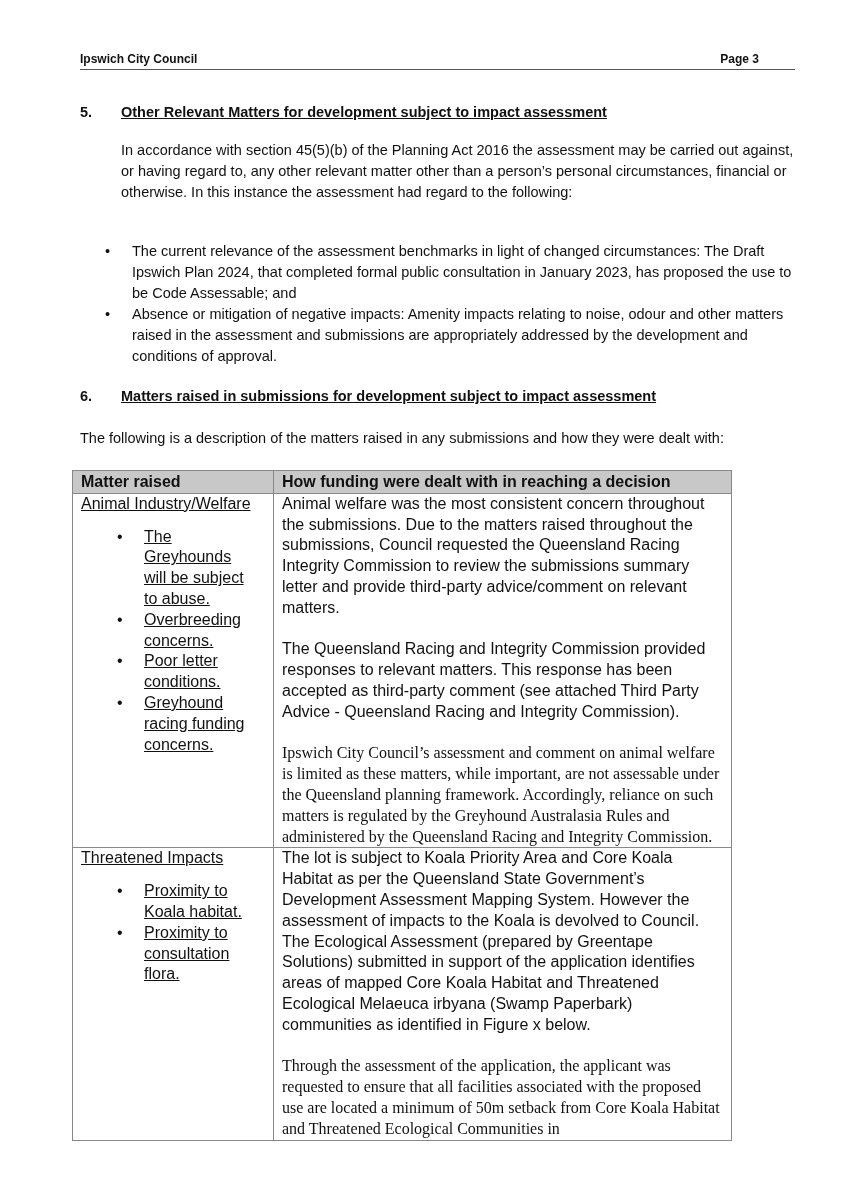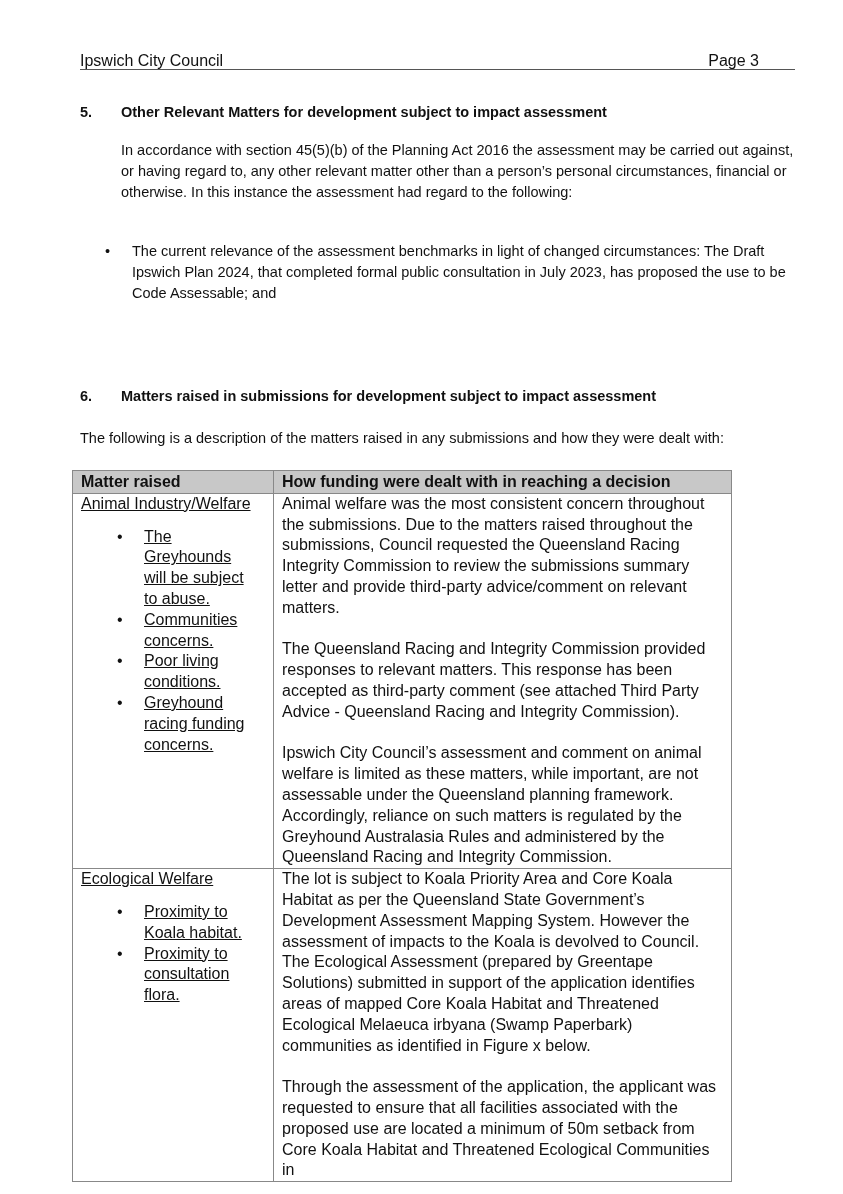--- a/index.html
+++ b/index.html
@@ -1,89 +1,90 @@
 <!DOCTYPE html>
 <html><head>
 <meta charset="utf-8">
 <style>
   html, body { margin:0; padding:0; background:#ffffff; }
   body { width:843px; height:1194px; position:relative; overflow:hidden;
          font-family:"Liberation Sans", sans-serif; color:#111; }
   .header { position:absolute; left:80px; top:50px; width:715px; height:19px;
-            border-bottom:1.5px solid #555; font-size:16px; }
+            border-bottom:1.5px solid #555; font-size:12px;font-weight:bold; }
   .header .left { position:absolute; left:0; top:2px; }
   .header .right { position:absolute; right:36px; top:2px; }
   .sec-title { position:absolute; left:80px; font-size:14.5px; font-weight:bold; }
   .sec-title .num { display:inline-block; width:41px; }
-  .sec-title .txt { }
+  .sec-title .txt { text-decoration:underline; }
   .para { position:absolute; font-size:14.5px; line-height:21px; }
   ul.bullets { position:absolute; left:80px; top:241px; width:720px; margin:0; padding:0; list-style:none;
                font-size:14.5px; line-height:21px; }
   ul.bullets li { position:relative; padding-left:52px; }
   ul.bullets li::before { content:"\2022"; position:absolute; left:25px; top:0; }
   table.matters { position:absolute; left:72px; top:470px; width:660px; border-collapse:collapse;
                   font-size:16px; line-height:20.8px; }
   table.matters td, table.matters th { border:1.5px solid #888; vertical-align:top; padding:0 6px 0 8px; text-align:left; }
   table.matters th { background:#c8c8c8; font-weight:bold; padding-top:1px; }
   table.matters td.c1 { width:186px;text-decoration:underline; }
   .sub-list { margin:12px; padding:0; list-style:none; }
   .sub-list li { position:relative; padding-left:51px; }
   .sub-list li::before { content:"\2022"; position:absolute; left:24px; }
   .cell-para { margin:0 0 20.8px 0; }
-  .cell-para:last-child { margin-bottom:0; }
+  .cell-para:last-child { margin-bottom:0;font-family:Liberation Serif, serif; }
 </style>
 </head>
 <body>
 
 <div class="header">
   <span class="left">Ipswich City Council</span>
   <span class="right">Page 3</span>
 </div>
 
 <div class="sec-title" style="top:104px;">
   <span class="num">5.</span><span class="txt">Other Relevant Matters for development subject to impact assessment</span>
 </div>
 
 <div class="para" style="left:121px; top:140px; width:680px;">In accordance with section 45(5)(b) of the Planning Act 2016 the assessment may be carried out against, or having regard to, any other relevant matter other than a person’s personal circumstances, financial or otherwise. In this instance the assessment had regard to the following:</div>
 
 <ul class="bullets">
-  <li>The current relevance of the assessment benchmarks in light of changed circumstances: The Draft Ipswich Plan 2024, that completed formal public consultation in July 2023, has proposed the use to be Code Assessable; and</li>
+  <li>The current relevance of the assessment benchmarks in light of changed circumstances: The Draft Ipswich Plan 2024, that completed formal public consultation in January 2023, has proposed the use to be Code Assessable; and</li>
+  <li>Absence or mitigation of negative impacts: Amenity impacts relating to noise, odour and other matters raised in the assessment and submissions are appropriately addressed by the development and conditions of approval.</li>
 </ul>
 
 <div class="sec-title" style="top:388px;">
   <span class="num">6.</span><span class="txt">Matters raised in submissions for development subject to impact assessment</span>
 </div>
 
 <div class="para" style="left:80px; top:428px; width:720px;">The following is a description of the matters raised in any submissions and how they were dealt with:</div>
 
 <table class="matters">
   <tbody>
       <tr>
     <th class="c1">Matter raised</th>
     <th>How funding were dealt with in reaching a decision</th>
   </tr>
   <tr>
     <td class="c1">
       <div>Animal Industry/Welfare</div>
       <ul class="sub-list">
         <li>The Greyhounds will be subject to abuse.</li>
-        <li>Communities concerns.</li>
-        <li>Poor living conditions.</li>
+        <li>Overbreeding concerns.</li>
+        <li>Poor letter conditions.</li>
         <li>Greyhound racing funding concerns.</li>
       </ul>
     </td>
     <td>
       <p class="cell-para">Animal welfare was the most consistent concern throughout the submissions. Due to the matters raised throughout the submissions, Council requested the Queensland Racing Integrity Commission to review the submissions summary letter and provide third-party advice/comment on relevant matters.</p>
       <p class="cell-para">The Queensland Racing and Integrity Commission provided responses to relevant matters. This response has been accepted as third-party comment (see attached Third Party Advice - Queensland Racing and Integrity Commission).</p>
       <p class="cell-para">Ipswich City Council’s assessment and comment on animal welfare is limited as these matters, while important, are not assessable under the Queensland planning framework. Accordingly, reliance on such matters is regulated by the Greyhound Australasia Rules and administered by the Queensland Racing and Integrity Commission.</p>
     </td>
   </tr>
   <tr>
     <td class="c1">
-      <div>Ecological Welfare</div>
+      <div>Threatened Impacts</div>
       <ul class="sub-list">
         <li>Proximity to Koala habitat.</li>
         <li>Proximity to consultation flora.</li>
       </ul>
     </td>
     <td>
       <p class="cell-para">The lot is subject to Koala Priority Area and Core Koala Habitat as per the Queensland State Government’s Development Assessment Mapping System. However the assessment of impacts to the Koala is devolved to Council.  The Ecological Assessment (prepared by Greentape Solutions) submitted in support of the application identifies areas of mapped Core Koala Habitat and Threatened Ecological Melaeuca irbyana (Swamp Paperbark) communities as identified in Figure x below.</p>
       <p class="cell-para">Through the assessment of the application, the applicant was requested to ensure that all facilities associated with the proposed use are located a minimum of 50m setback from Core Koala Habitat and Threatened Ecological Communities in</p>
     </td>
   </tr>

